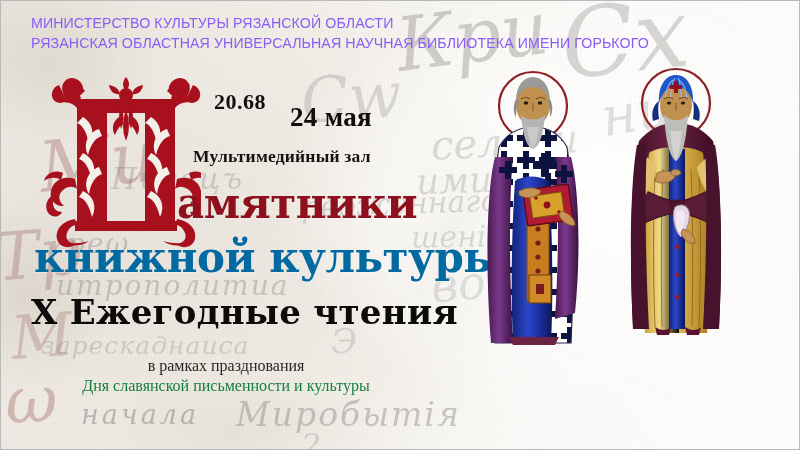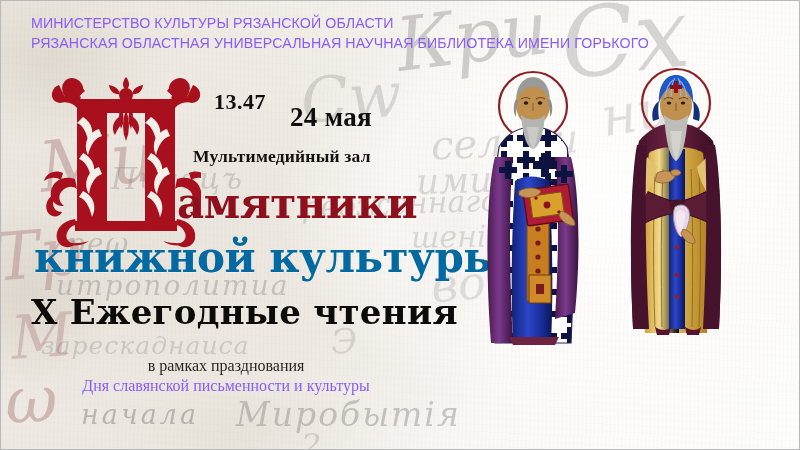--- a/index.html
+++ b/index.html
@@ -157,21 +157,21 @@
     font-size: 16px;
     color: #2a2522;
   }
   .sub2 {
     position: absolute;
     left: 0; top: 376px;
     width: 450px;
     text-align: center;
     font-family: "Liberation Serif", "DejaVu Serif", serif;
     font-size: 16px;
-    color: #8b5cf6;
+    color: #15803d;
   }
 
   
   .figures {
     position: absolute;
     left: 470px;
     top: 60px;
     width: 330px;
     height: 370px;
   }
@@ -289,21 +289,21 @@
         <path d="M148 104 c8-4 17 0 19 8 c-6-4 -12-4 -17-1 z"></path>
 
         <path d="M136 150 c12 2 20 10 18 20 c-2 8 -12 11 -18 5 c7-1 10-6 8-11 c-2-5 -5-8 -10-8 z"></path>
         <path d="M152 172 c-8 6 -22 6 -30 0 c10 3 20 3 30 0 z"></path>
 
         <path d="M34 152 h102 v10 h-102 z"></path>
       </g>
     </svg>
   </div>
 
-  <div class="time">13.47</div>
+  <div class="time">20.68</div>
   <div class="date">24 мая</div>
   <div class="hall">Мультимедийный зал</div>
   <div class="title1">амятники</div>
   <div class="title2">книжной культуры</div>
   <div class="title3">X Ежегодные чтения</div>
   <div class="sub1">в рамках празднования</div>
   <div class="sub2">Дня славянской письменности и культуры</div>
 
   <div class="figures">
     <svg viewBox="0 0 330 370" width="330" height="370" aria-label="Saints Cyril and Methodius">

